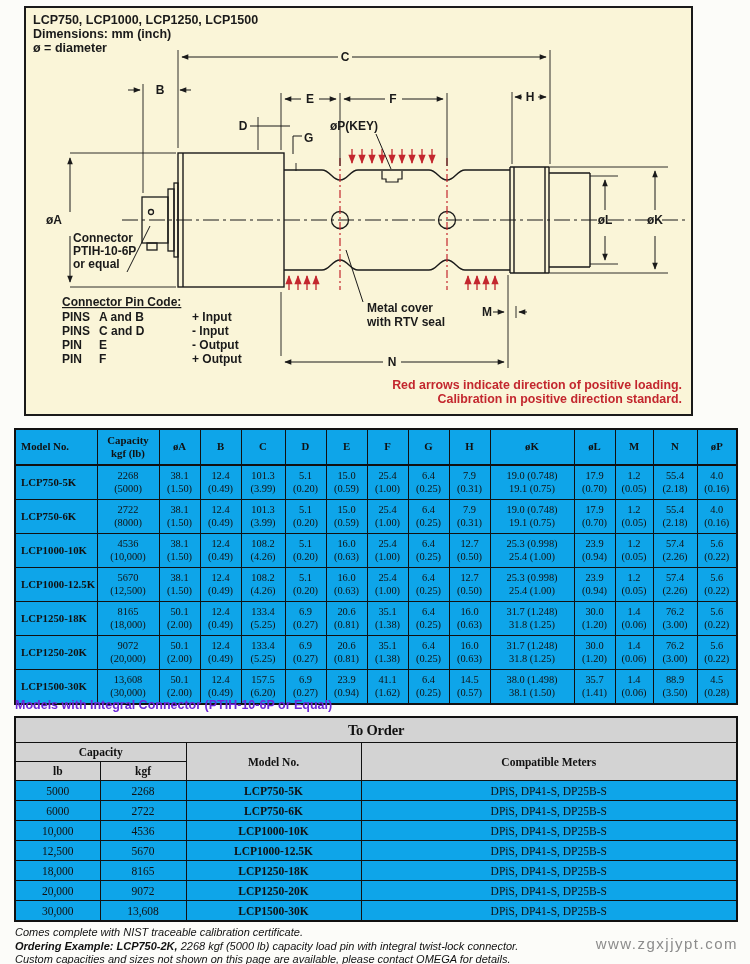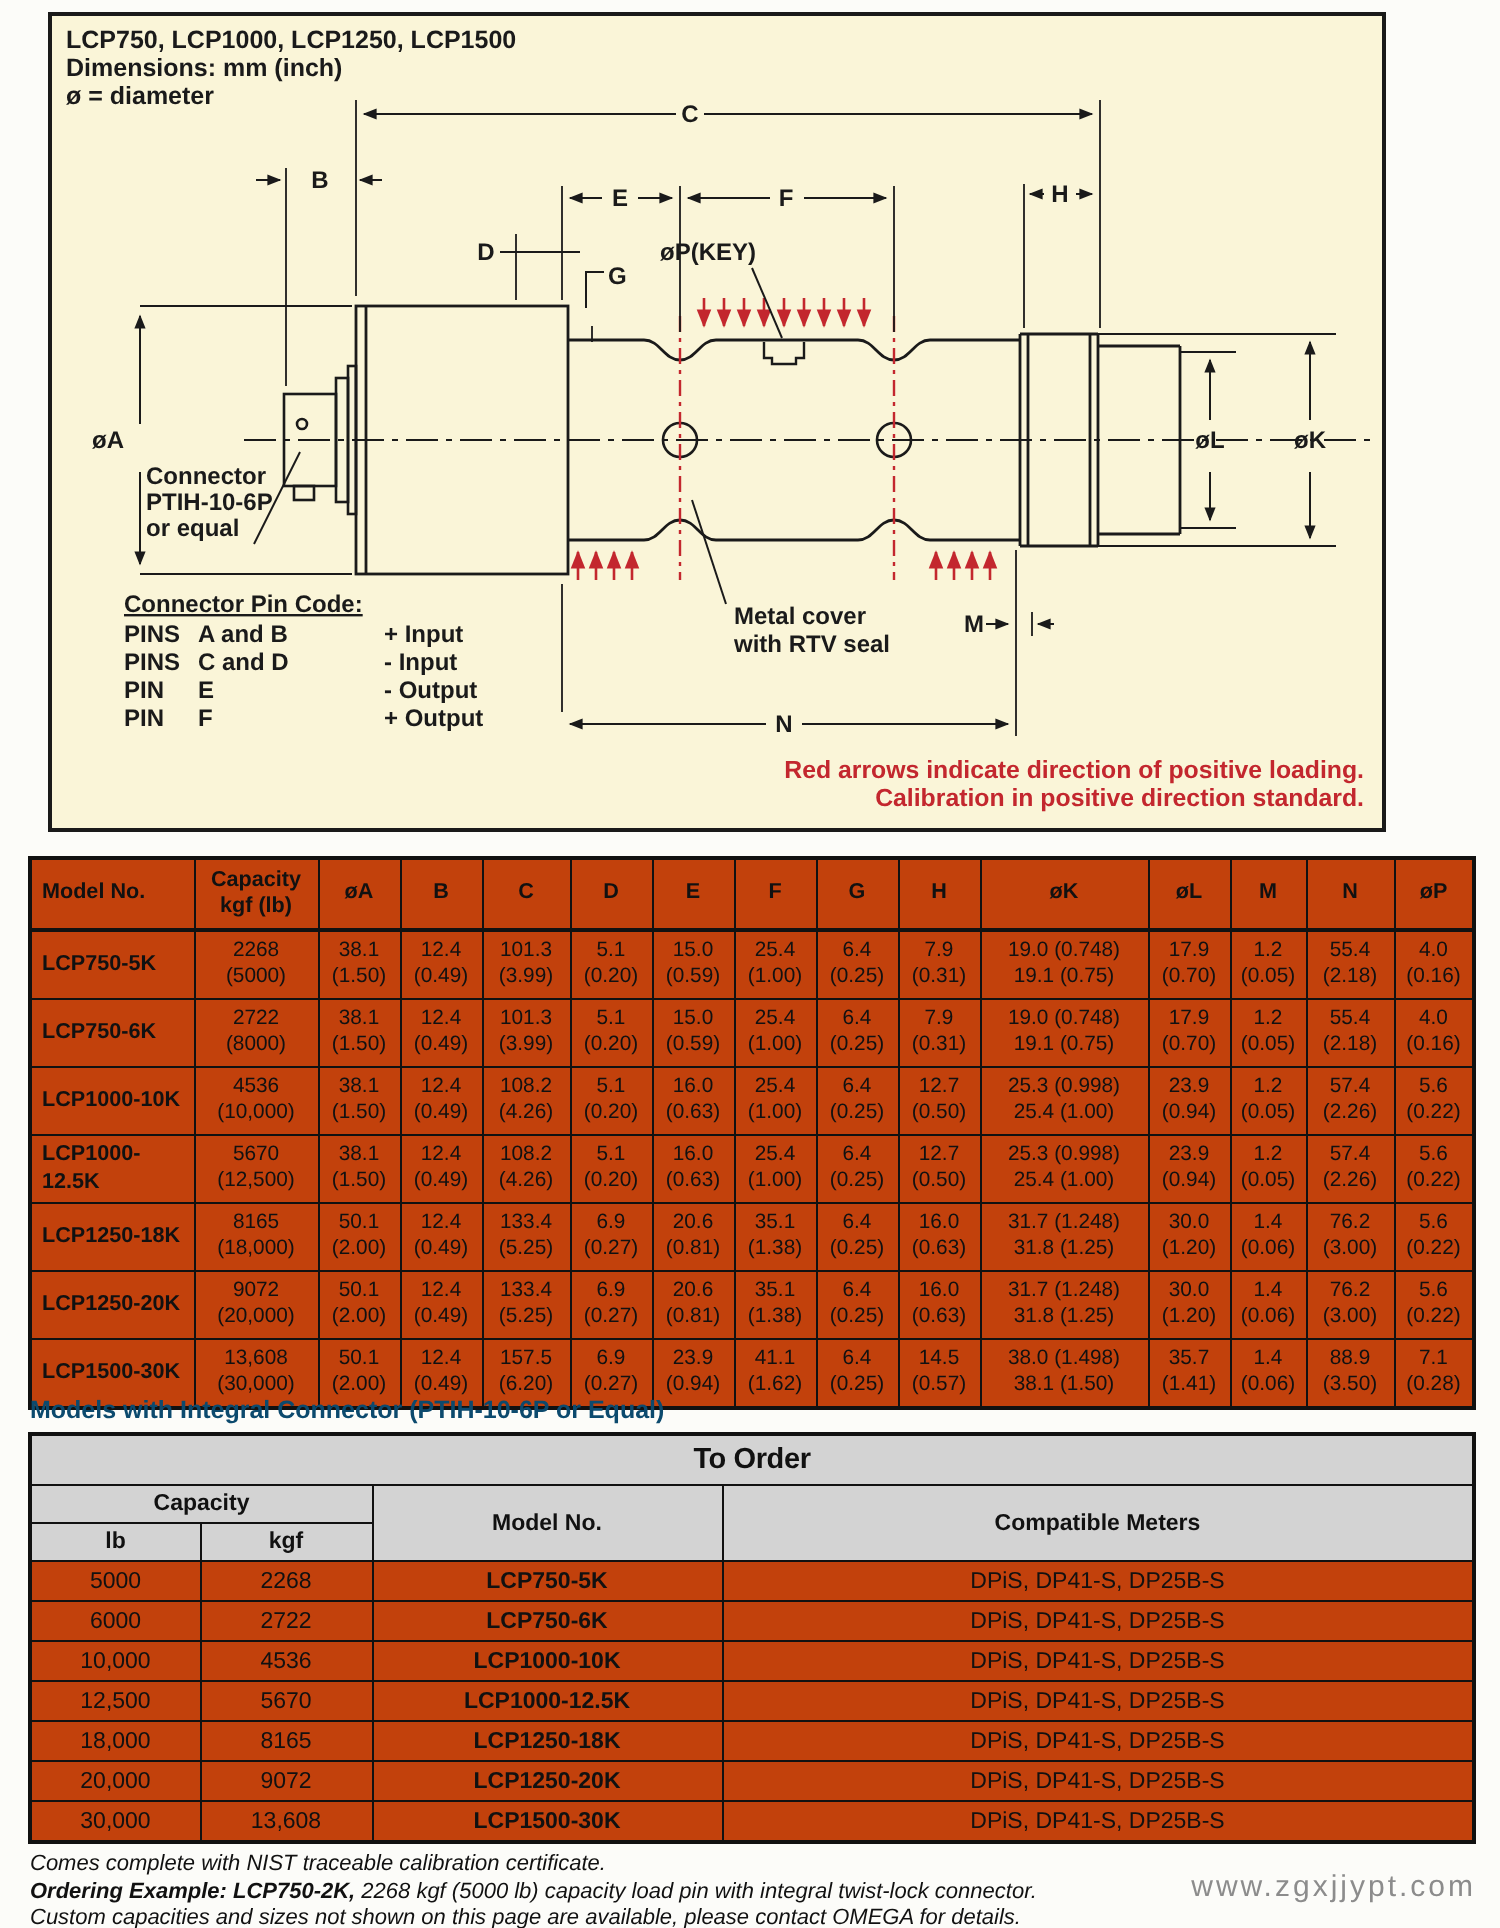--- a/index.html
+++ b/index.html
@@ -3,38 +3,38 @@
 <meta charset="utf-8">
 <style>
   html,body{margin:0;padding:0;}
   body{width:750px;height:964px;background:#fcfcf9;font-family:"Liberation Sans",sans-serif;color:#111;position:relative;overflow:hidden;}
   .abs{position:absolute;}
   svg text{font-family:"Liberation Sans",sans-serif;}
   .dt{font-size:12.5px;font-weight:bold;fill:#1a1a1a;}
   .dl{font-size:12px;font-weight:bold;fill:#1a1a1a;}
   .red{fill:#c3272e;}
   
-  table{border-collapse:collapse;background:#c2410c;}
+  table{border-collapse:collapse;background:#0ea5e9;font-family:Liberation Serif, serif;}
   .spec{width:722px;table-layout:fixed;border:2px solid #111;}
   .spec th,.spec td{border:1px solid #111;text-align:center;vertical-align:middle;
     font-size:10.4px;line-height:1.22;padding:2px 0;}
   .spec thead th{font-weight:bold;font-size:10.8px;height:30px;border-bottom:2px solid #111;}
   .spec th.hmodel,.spec td.model{text-align:left;padding-left:5px;}
   .spec td.model{font-weight:bold;font-size:10.8px;}
   .spec tbody td{height:29px;}
   
   .order{width:722px;table-layout:fixed;border:2px solid #111;}
   .order td,.order th{border:1px solid #111;text-align:center;vertical-align:middle;
     font-size:11.5px;padding:1px 0;}
   .order .titlebar{background:#d3d3d3;text-align:center;font-weight:bold;font-size:14.5px;
     padding:3px 8px;letter-spacing:-0.2px;height:18px;}
   .order th{background:#d3d3d3;font-weight:bold;font-size:11.5px;height:16px;}
   .order td{height:17px;}
   .order td.model{font-weight:bold;}
-  .note-bold{font-weight:bold;font-size:12.5px;color:#0c4a6e;}
+  .note-bold{font-weight:bold;font-size:12.5px;color:#6d28d9;}
   .foot{font-style:italic;font-size:11px;line-height:13.5px;color:#111;}
   .foot b{font-weight:bold;}
   .wm{font-family:Liberation Sans, sans-serif;font-size:15px;color:#8c8c8c;letter-spacing:1.5px;}
 </style>
 </head>
 <body>
 
 <svg class="abs" style="top:0;left:0" width="750" height="424" viewBox="0 0 750 424">
   <defs>
     <marker id="ab" viewBox="0 0 10 10" refX="9" refY="5" markerWidth="9" markerHeight="7" orient="auto">
@@ -647,21 +647,21 @@
         </td>
         <td>
           <div>1.4</div>
           <div>(0.06)</div>
         </td>
         <td>
           <div>88.9</div>
           <div>(3.50)</div>
         </td>
         <td>
-          <div>7.1</div>
+          <div>4.5</div>
           <div>(0.28)</div>
         </td>
       </tr>
     </tbody>
 </table>
 
 <div class="abs note-bold" style="top:698px;left:15px">Models with Integral Connector (PTIH-10-6P or Equal)</div>
 
 <table class="order abs" style="top:716px;left:14px">
   <colgroup>

